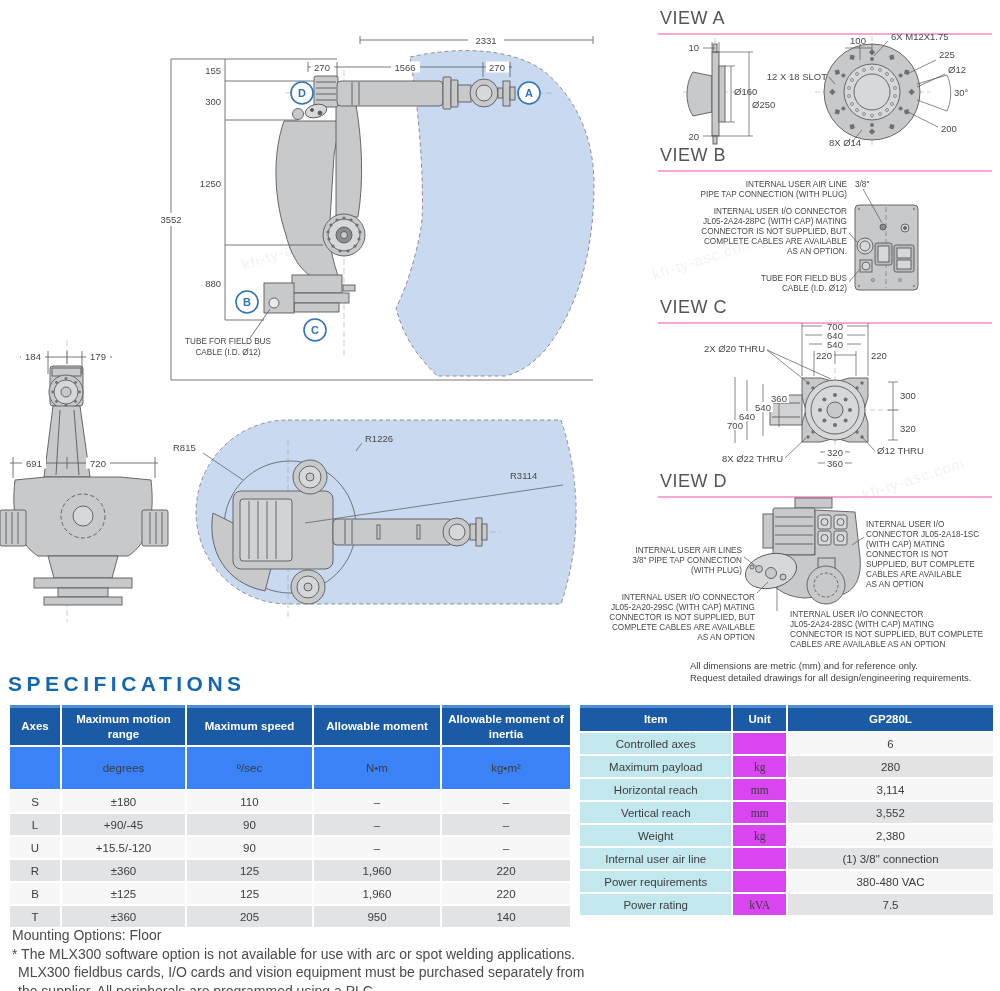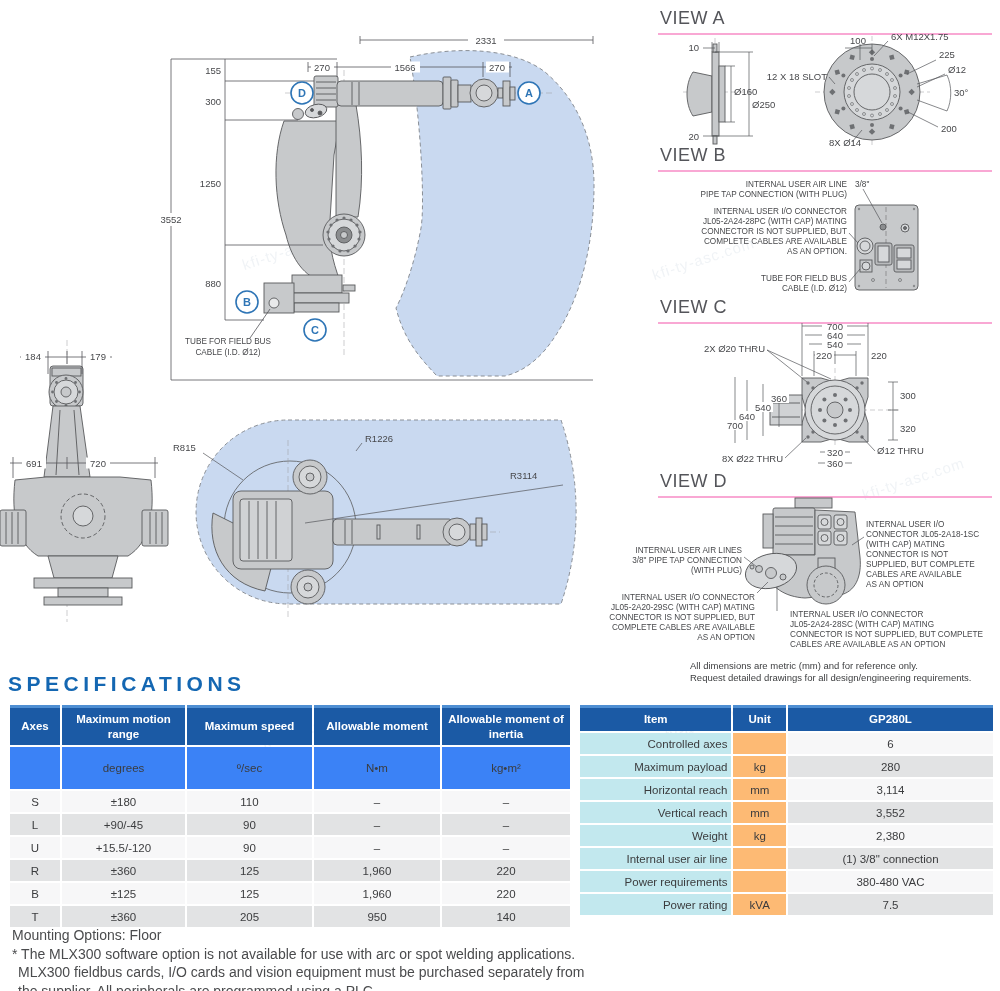--- a/index.html
+++ b/index.html
@@ -24,22 +24,22 @@
      font-size:11.5px;line-height:1.25;}
   #axes-table{position:absolute;left:8px;top:703px;width:562px;}
   #axes-table th{height:37px;}
   #axes-table .units td{background:#3b82f6;height:42px;}
   #axes-table tbody.data td{height:21px;}
   #axes-table tbody.data tr:nth-child(odd) td{background:#f7f7f8;}
   #axes-table tbody.data tr:nth-child(even) td{background:#e2e3e4;}
   #spec-table{position:absolute;left:578px;top:703px;width:417px;}
   #spec-table th{height:23px;}
   #spec-table td{height:21px;}
-  #spec-table td.item{background:#c2e8ee;text-align:right;}
-  #spec-table td.unit{background:#fdba74;}
+  #spec-table td.item{background:#c2e8ee;text-align:center;}
+  #spec-table td.unit{background:#d946ef;font-family:Liberation Serif, serif;}
   #spec-table tbody tr:nth-child(odd) td.val{background:#f7f7f8;}
   #spec-table tbody tr:nth-child(even) td.val{background:#e2e3e4;}
   #notes{position:absolute;left:12px;top:926px;font-size:14px;color:#4a4b4d;
          line-height:1.33;}
   #notes .indent{padding-left:6px;}
   #footnote{position:absolute;left:690px;top:660px;width:302px;
             font-size:9.5px;color:#3f4042;line-height:1.22;}
 </style>
 </head>
 <body>

